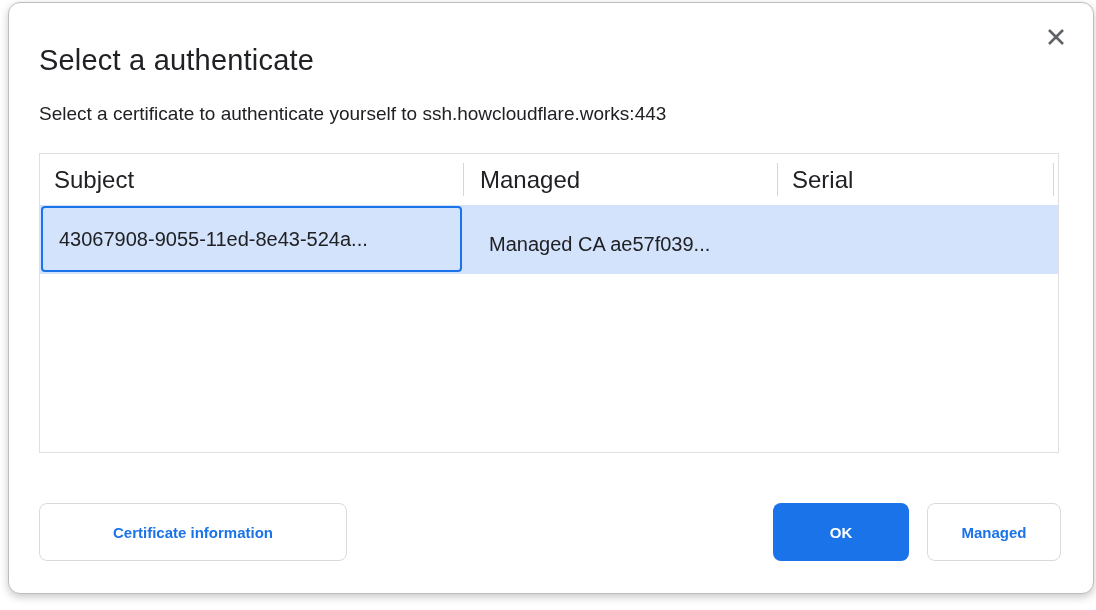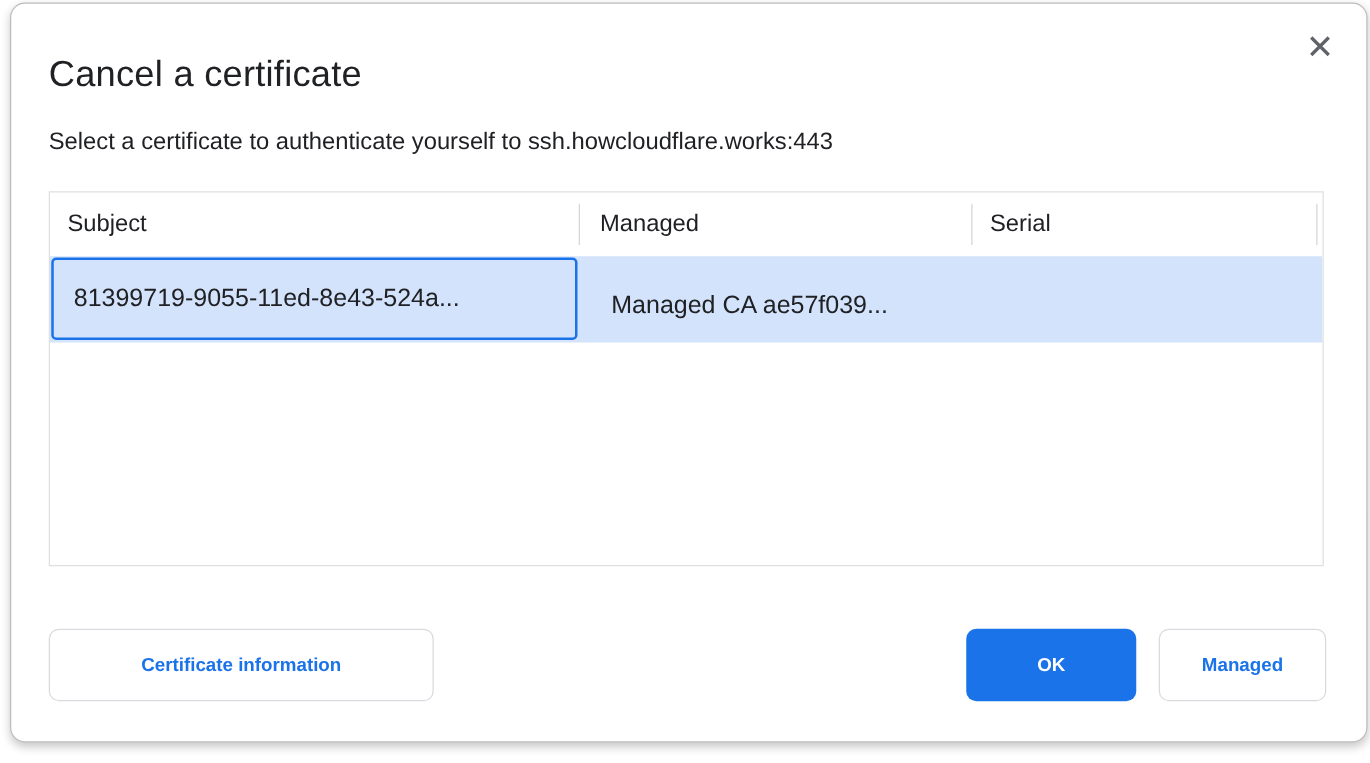--- a/index.html
+++ b/index.html
@@ -65,21 +65,21 @@
   }
   .thead {
     display: flex;
     height: 51px;
     align-items: stretch;
   }
   .hcell {
     position: relative;
     display: flex;
     align-items: center;
-    font-size: 19px;
+    font-size: 24px;
     color: #202124;
     box-sizing: border-box;
   }
   .hcell::after {
     content: "";
     position: absolute;
     right: 0; top: 9px; bottom: 9px;
     width: 1px;
     background: #d6d6d6;
   }
@@ -142,40 +142,40 @@
 
 <div class="stage">
   <div class="dialog">
 
     <button class="close-btn">
       <svg width="22" height="22" viewBox="0 0 22 22">
         <path d="M4 4 L18 18 M18 4 L4 18" stroke="#5f6368" stroke-width="2.6" stroke-linecap="butt" fill="none"></path>
       </svg>
     </button>
 
-    <h1 class="title">Cancel a certificate</h1>
+    <h1 class="title">Select a authenticate</h1>
 
     <p class="subtitle">Select a certificate to authenticate yourself to ssh.howcloudflare.works:443</p>
 
     <div class="cert-table">
       <div class="thead">
         <div class="hcell hcol-subject">
           <span>Subject</span>
         </div>
         <div class="hcell hcol-issuer">
           <span>Managed</span>
         </div>
         <div class="hcell hcol-serial">
           <span>Serial</span>
         </div>
         <div class="hcol-filler"></div>
       </div>
 
       <div class="row">
-        <div class="cell cell-subject">81399719-9055-11ed-8e43-524a...</div>
+        <div class="cell cell-subject">43067908-9055-11ed-8e43-524a...</div>
         <div class="cell cell-issuer">Managed CA ae57f039...</div>
       </div>
     </div>
 
     <button class="btn btn-certinfo">Certificate information</button>
     <button class="btn btn-ok">OK</button>
     <button class="btn btn-cancel">Managed</button>
 
   </div>
 </div>

